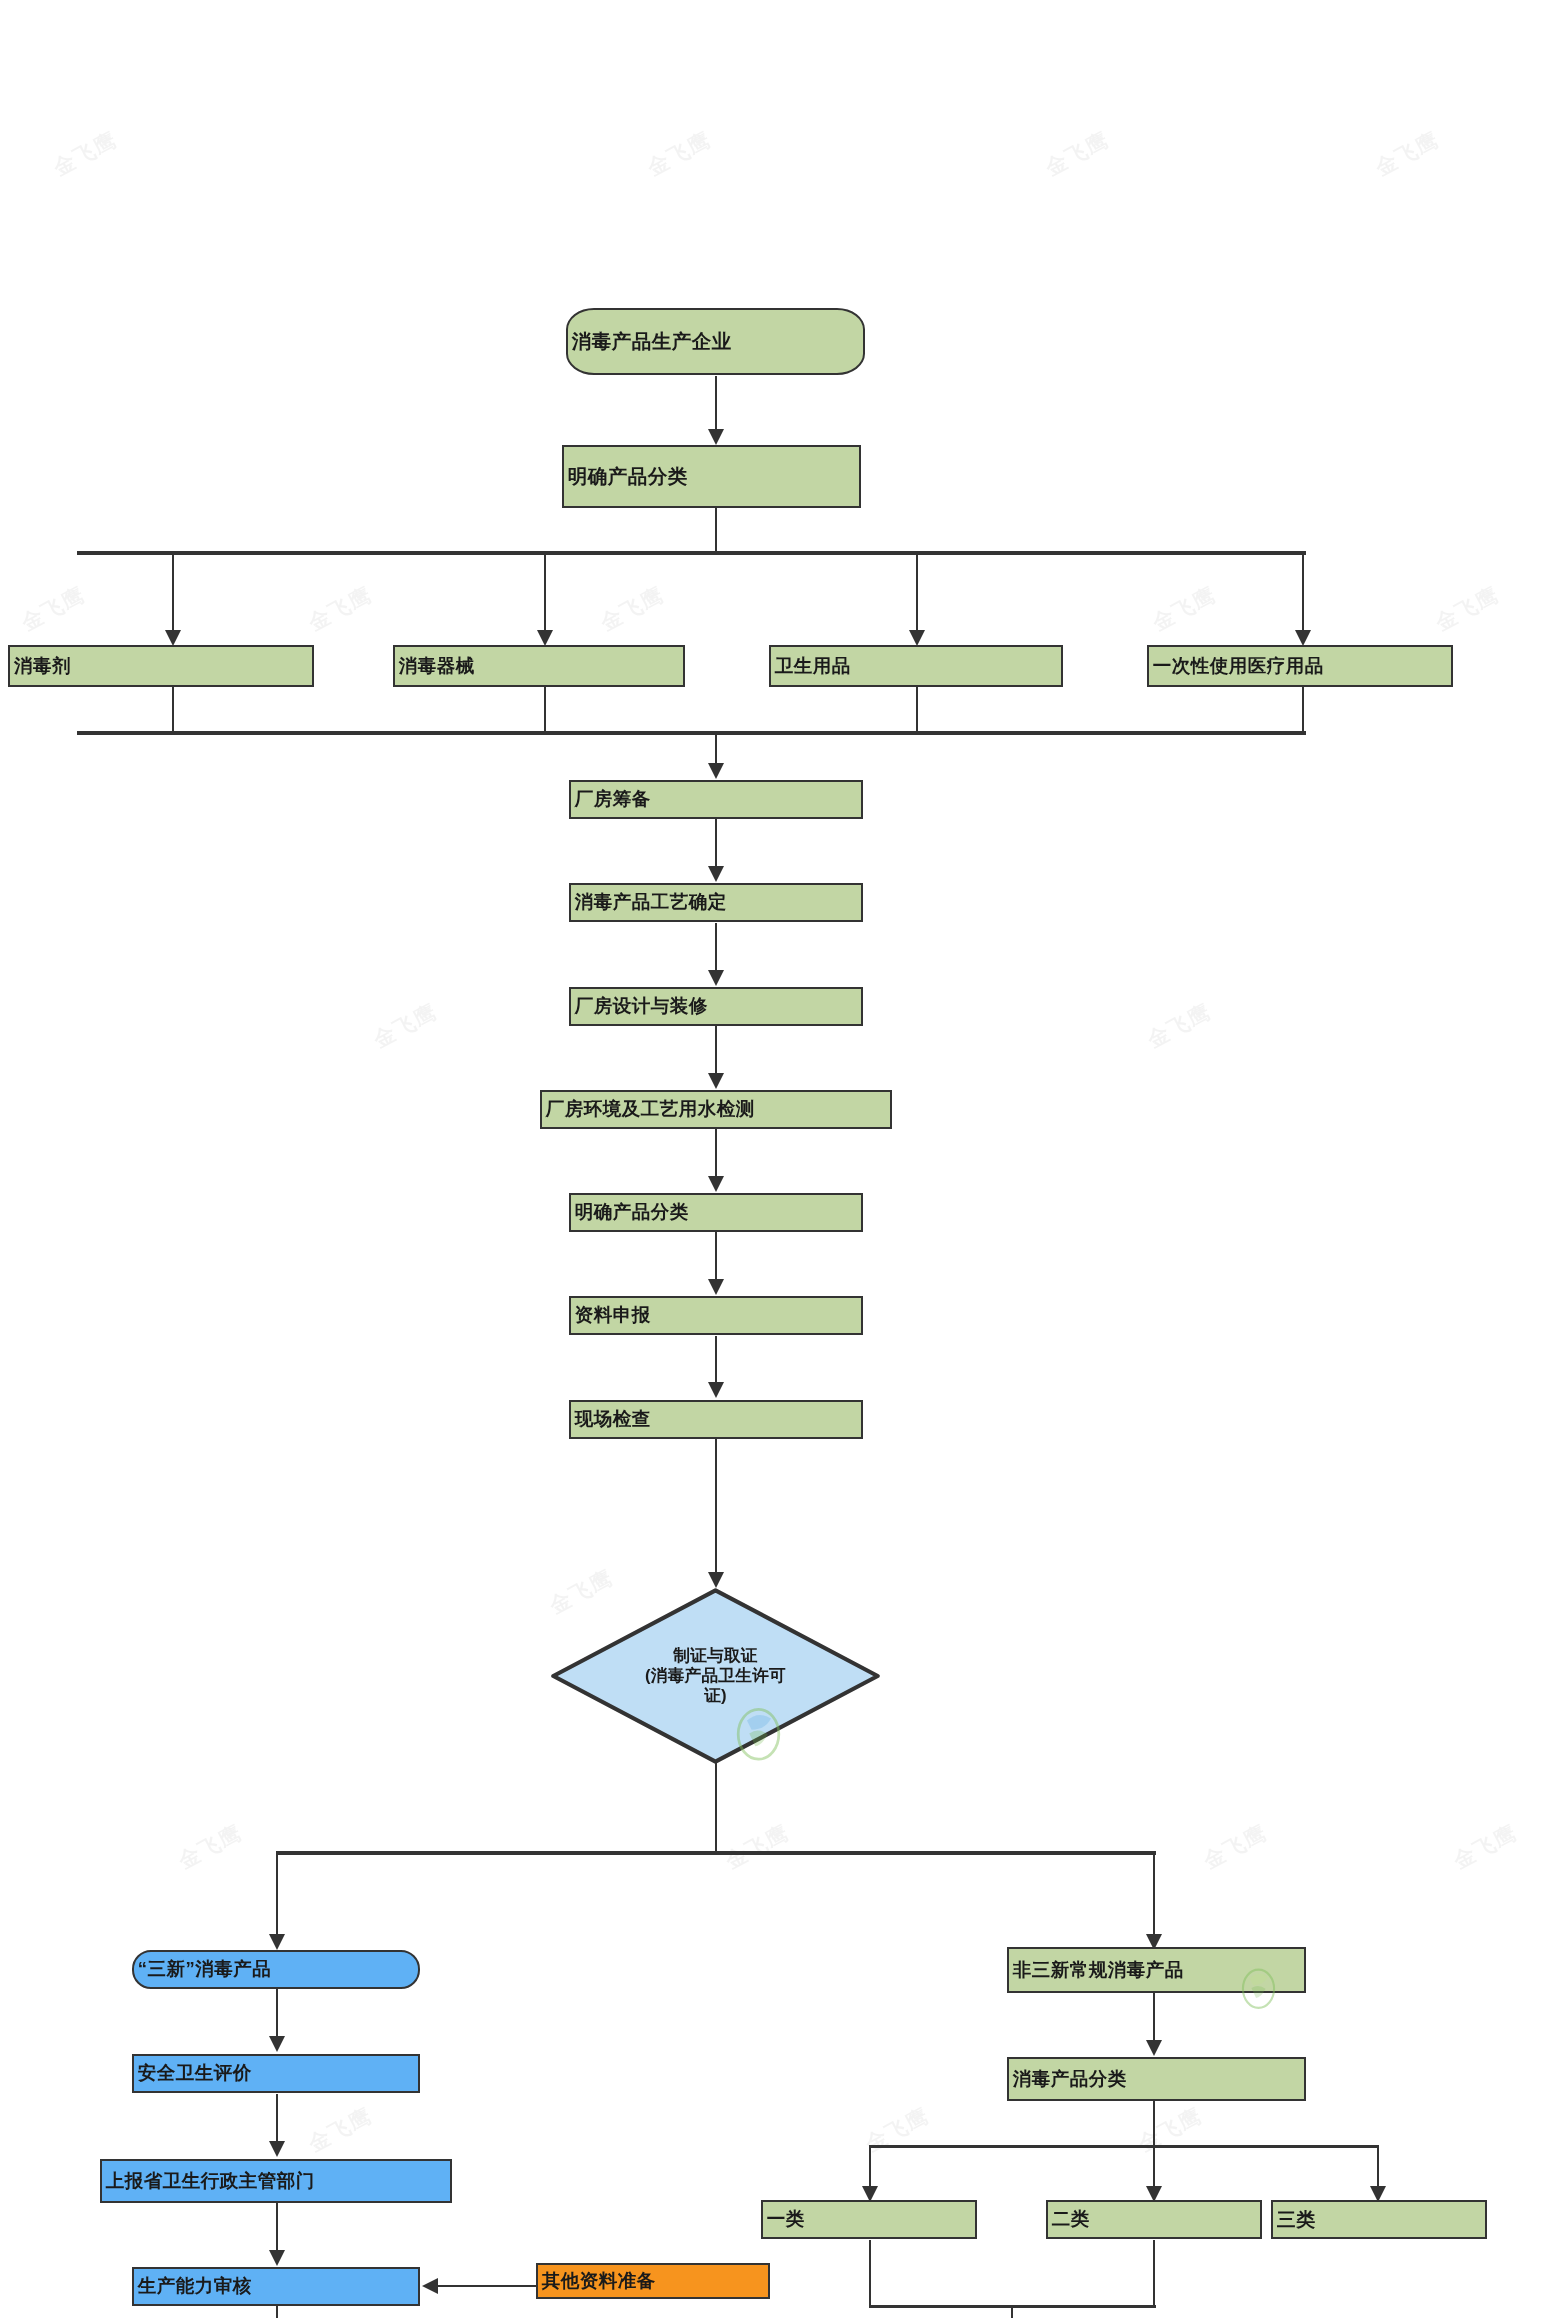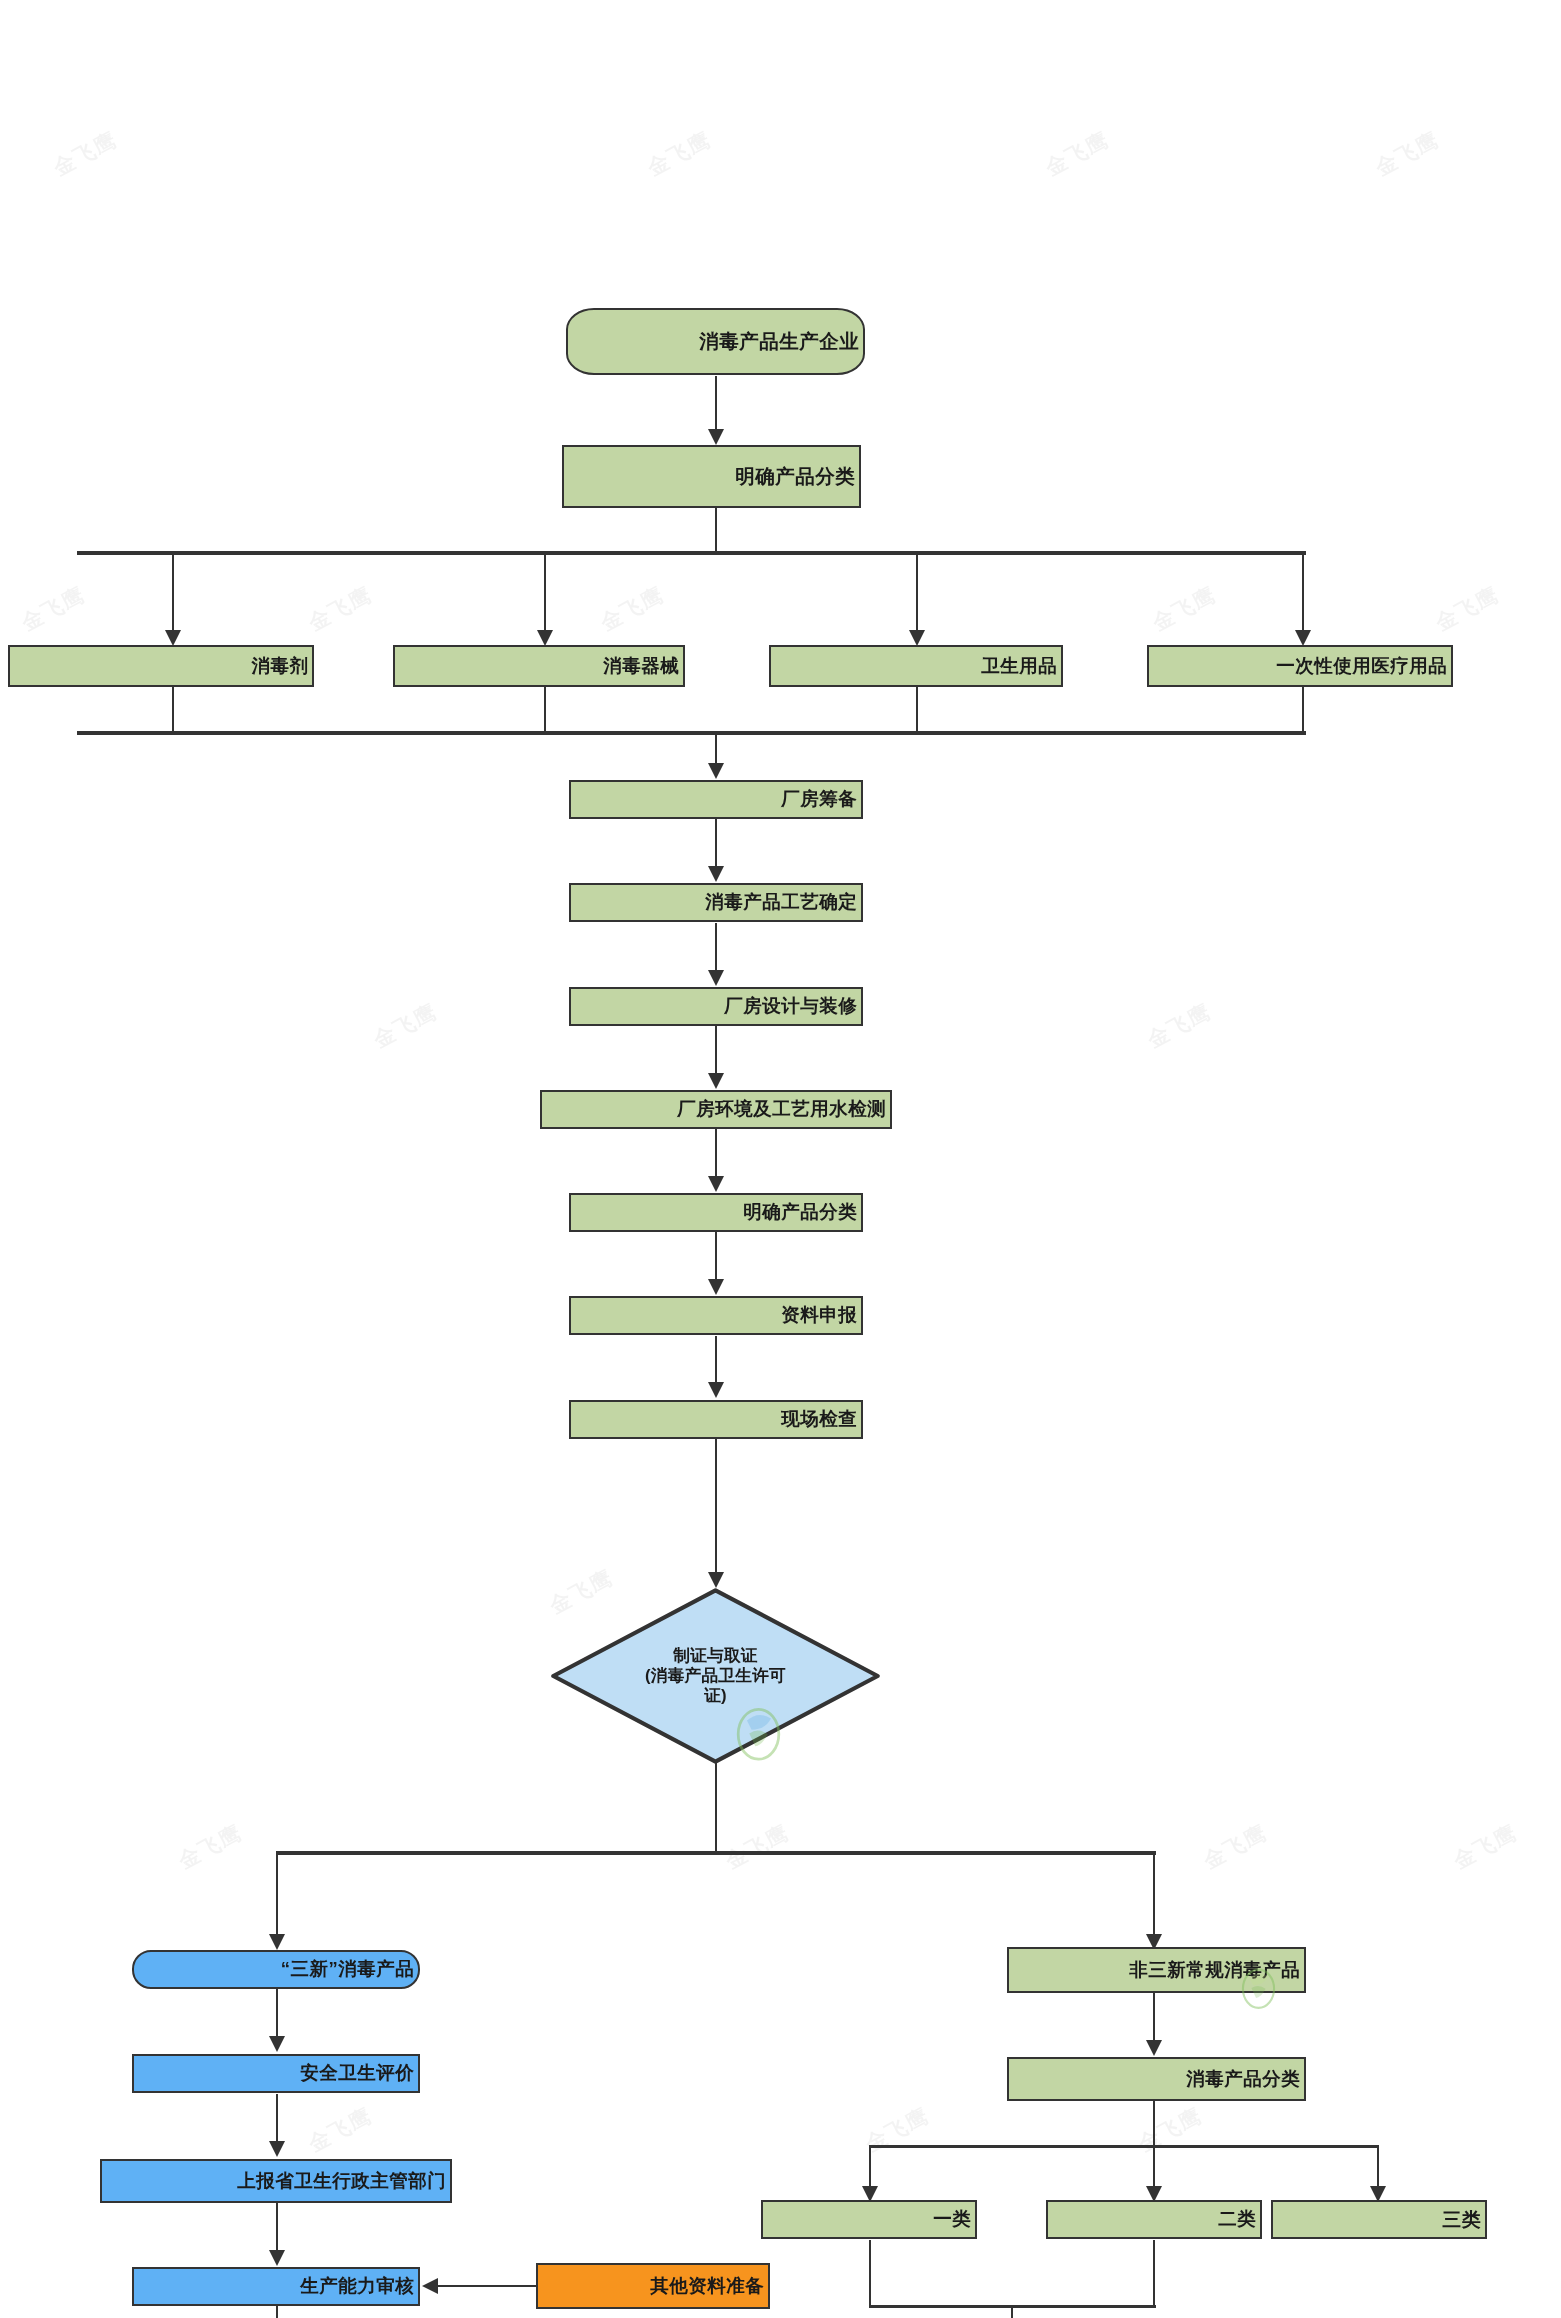--- a/index.html
+++ b/index.html
@@ -15,21 +15,21 @@
     overflow:hidden;
   }
 
   
   .node{
     position:absolute;
     box-sizing:border-box;
     border:2.8px solid #333333;
     display:flex;
     align-items:center;
-    justify-content:flex-end;
+    justify-content:flex-start;
     text-align:center;
     color:#1a1a1a;
     font-weight:bold;
     line-height:1.22;
     letter-spacing:0.5px;
     padding:1.9px 3.7px;
   }
   .green{background:#c2d6a4;}
   .blue{background:#5fb1f5;}
   .orange{background:#f7941e;}
@@ -267,21 +267,21 @@
   <div class="node blue" style="left:100px;top:2159px;width:352px;height:44px;font-size:18.5px;">
     <span>上报省卫生行政主管部门</span>
   </div>
   <div class="line vline" style="left:276px;top:2203px;width:2.3px;height:49px;"></div>
   <div class="arrow-down" style="left:269px;top:2250px;"></div>
 
   <div class="node blue" style="left:132px;top:2267px;width:288px;height:39px;font-size:18.5px;">
     <span>生产能力审核</span>
   </div>
 
-  <div class="node orange" style="left:536px;top:2263px;width:234px;height:46px;font-size:18.5px;">
+  <div class="node orange" style="left:536px;top:2263px;width:234px;height:36px;font-size:18.5px;">
     <span>其他资料准备</span>
   </div>
   <div class="line hline" style="left:438px;top:2285px;width:98px;height:1.9px;"></div>
   <div class="arrow-left" style="left:422px;top:2278px;"></div>
 
   <div class="line vline" style="left:276px;top:2306px;width:2.3px;height:49px;"></div>
 
   <div class="node green" style="left:1007px;top:1947px;width:299px;height:46px;font-size:18.5px;">
     <span>非三新常规消毒产品</span>
   </div>

